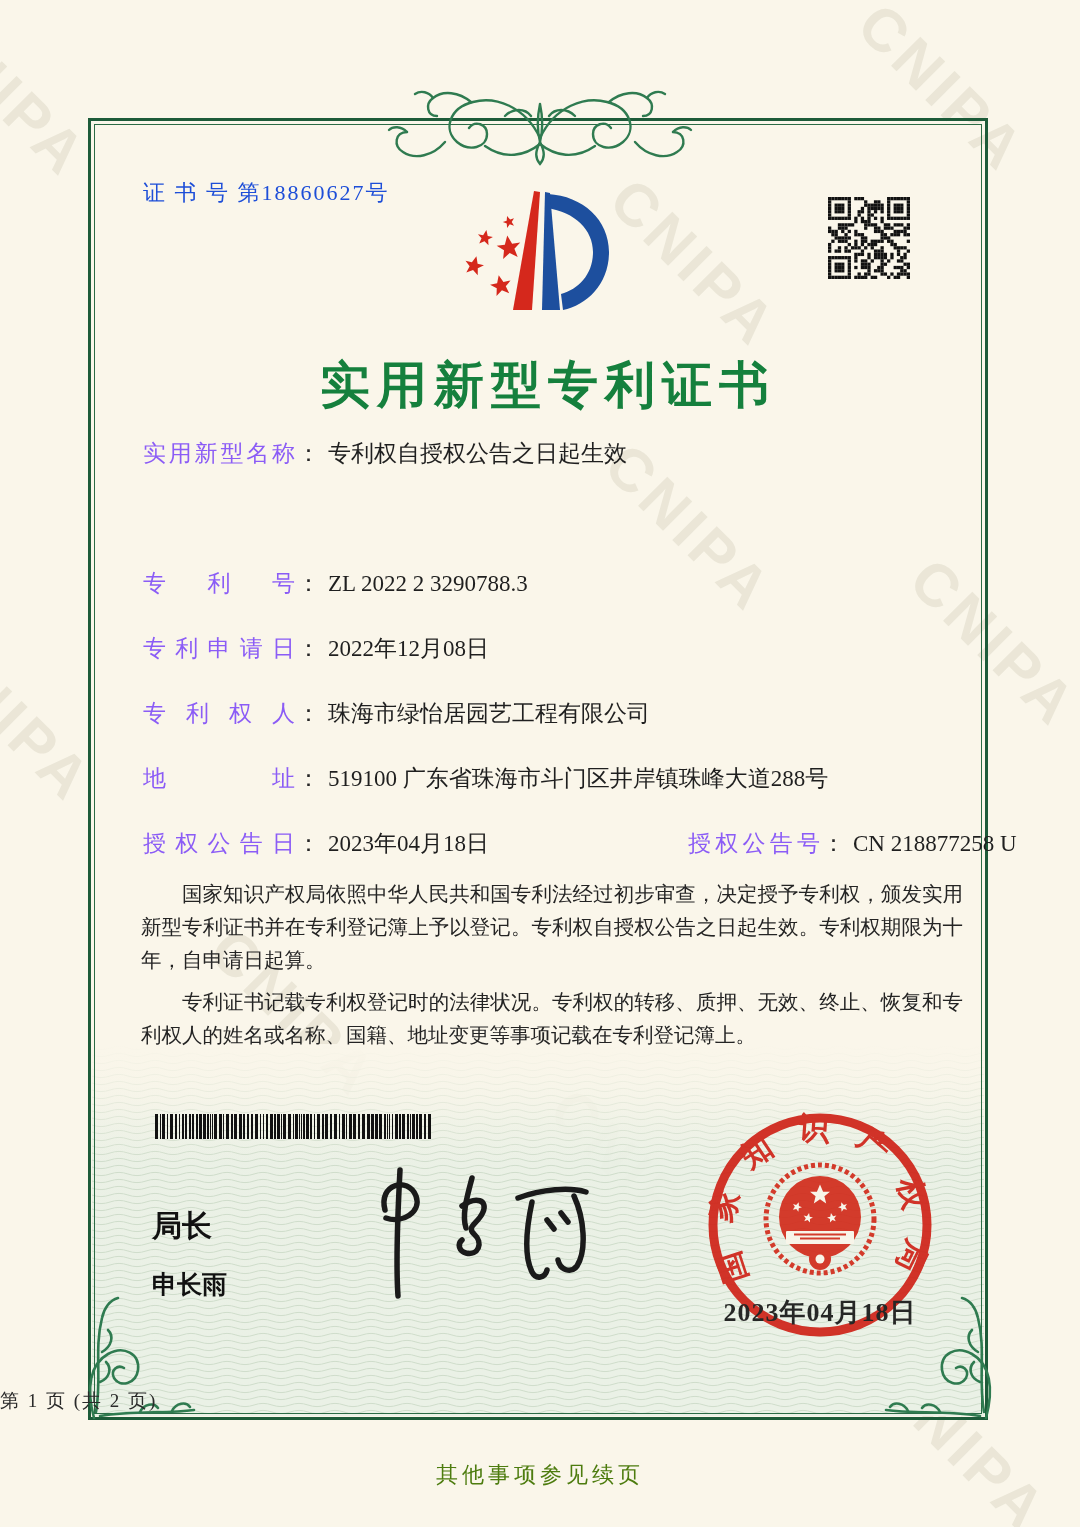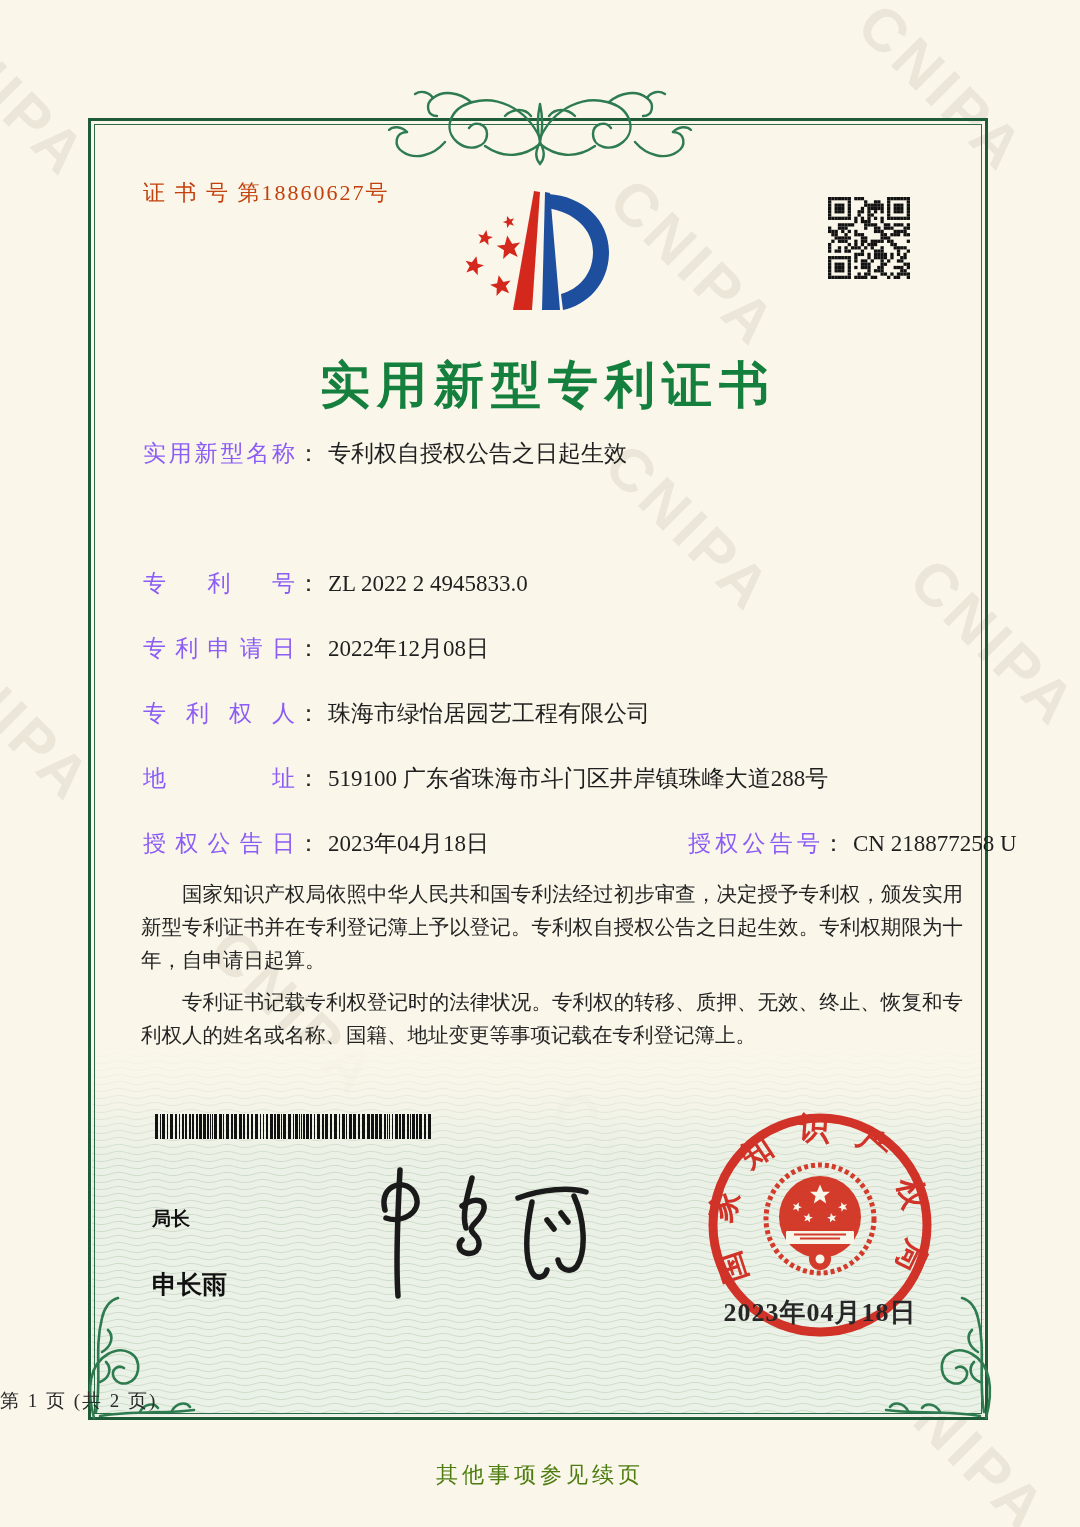--- a/index.html
+++ b/index.html
@@ -39,21 +39,21 @@
   .wave-area{
     position:absolute;left:92px;top:1044px;width:892px;height:372px;overflow:hidden;
     background:linear-gradient(180deg, rgba(233,240,229,0) 0%, rgba(233,240,229,.9) 22%, #eaf1e6 100%);
   }
   .wave-area svg{position:absolute;left:0;top:0;}
   .wave-fade{
     position:absolute;left:0;top:0;width:100%;height:120px;
     background:linear-gradient(180deg, var(--cream) 0%, rgba(250,246,234,0) 100%);
   }
   .cert-number{
-    position:absolute;left:143px;top:178px;font-size:22px;letter-spacing:2px;color:#c2410c;
+    position:absolute;left:143px;top:178px;font-size:22px;letter-spacing:2px;color:#1d4ed8;
   }
   .logo{position:absolute;left:463px;top:186px;}
   .qr{position:absolute;left:828px;top:197px;}
   .title{
     position:absolute;left:0;top:344px;width:1080px;text-align:center;
     font-size:50px;font-weight:700;letter-spacing:7px;color:#15803d;margin:8px;
   }
   .field-row{position:absolute;left:143px;width:830px;font-size:23px;white-space:nowrap;}
   .flabel{
     display:inline-block;width:152px;text-align:justify;text-align-last:justify;
@@ -64,21 +64,21 @@
   .fvalue{color:#1f1f1f;}
   .grant-right{position:absolute;left:545px;top:0;}
   .paras{
     position:absolute;left:141px;top:878px;width:822px;
     font-size:20.5px;line-height:33px;text-align:justify;color:#242424;
   }
   .paras p{margin:0 0 9px 0;text-indent:2em;}
   .barcode{position:absolute;left:155px;top:1114px;}
   .director-title{
     position:absolute;left:152px;top:1206px;
-    font-family:"Liberation Sans","DejaVu Sans",sans-serif;font-weight:600;font-size:19px;color:#111;
+    font-family:"Liberation Sans","DejaVu Sans",sans-serif;font-weight:600;font-size:30px;color:#111;
   }
   .director-name{
     position:absolute;left:152px;top:1250px;
     font-family:"Liberation Sans","DejaVu Sans",sans-serif;font-weight:600;font-size:25px;color:#111;margin-top:18px;
   }
   .signature{position:absolute;left:290px;top:1158px;}
   .seal{position:absolute;left:700px;top:1105px;}
   .seal-org{
     fill:var(--seal-red);font-family:"Liberation Serif","DejaVu Serif",serif;
     font-size:31px;font-weight:700;letter-spacing:25px;
@@ -560,21 +560,21 @@
       <rect x="68.88" y="78.72" width="3.28" height="3.28" fill="#111"></rect>
       <rect x="78.72" y="78.72" width="3.28" height="3.28" fill="#111"></rect>
     </svg>
 
   <h1 class="title">实用新型专利证书</h1>
 
   <div class="field-row" style="top:438px">
     <span class="flabel">实用新型名称</span><span class="fcolon">：</span><span class="fvalue">专利权自授权公告之日起生效</span>
   </div>
   <div class="field-row" style="top:568px">
-    <span class="flabel">专利号</span><span class="fcolon">：</span><span class="fvalue">ZL 2022 2 4945833.0</span>
+    <span class="flabel">专利号</span><span class="fcolon">：</span><span class="fvalue">ZL 2022 2 3290788.3</span>
   </div>
   <div class="field-row" style="top:633px">
     <span class="flabel">专利申请日</span><span class="fcolon">：</span><span class="fvalue">2022年12月08日</span>
   </div>
   <div class="field-row" style="top:698px">
     <span class="flabel">专利权人</span><span class="fcolon">：</span><span class="fvalue">珠海市绿怡居园艺工程有限公司</span>
   </div>
   <div class="field-row" style="top:763px">
     <span class="flabel">地址</span><span class="fcolon">：</span><span class="fvalue">519100 广东省珠海市斗门区井岸镇珠峰大道288号</span>
   </div>

